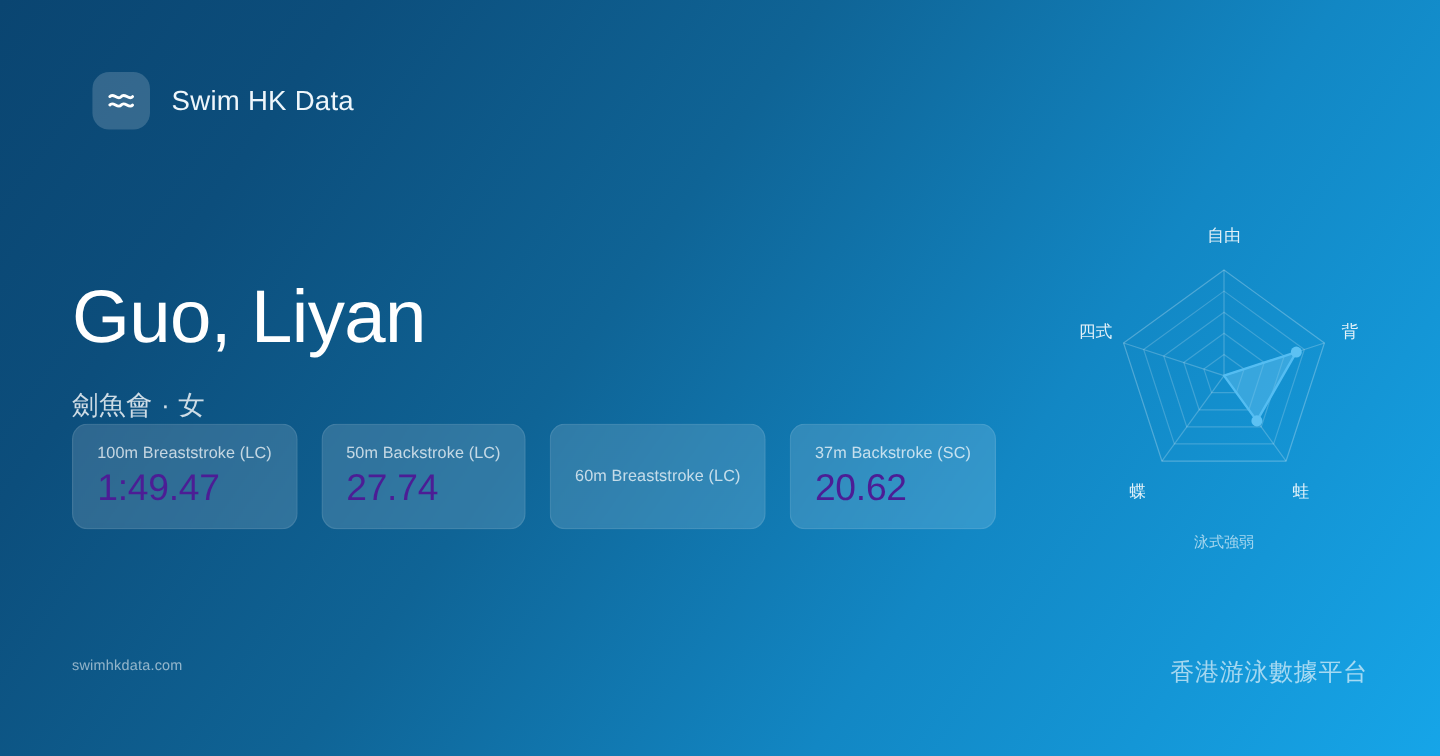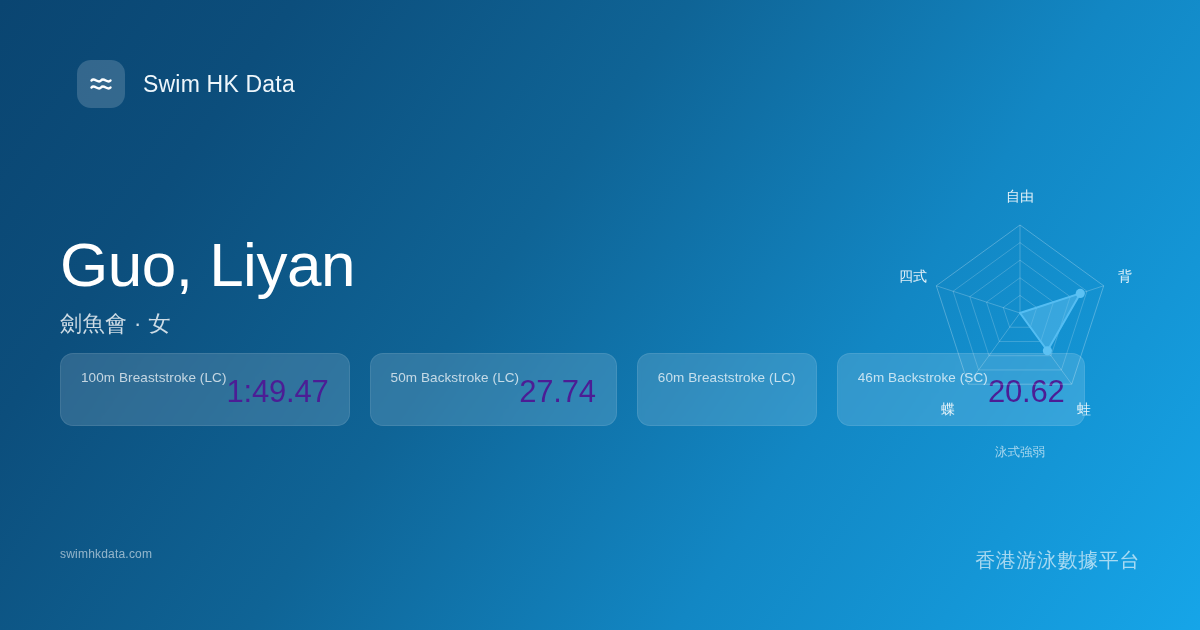--- a/index.html
+++ b/index.html
@@ -29,38 +29,38 @@
     color:#eef6fb;
   }
 
   
   .hero { position:absolute; left:60px; top:216px; }
   .hero-title {
     font-size:62px; font-weight:400; letter-spacing:-0.5px;
     line-height:1.05; color:#ffffff;margin-top:16px;
   }
   .hero-sub {
-    margin-top:12px;
+    margin-top:26px;
     font-size:22px; font-weight:400;
     color:rgba(255,255,255,0.80);
     letter-spacing:.5px;
   }
 
   
   .stats {
     position:absolute; left:60px; top:353px;
     display:flex; gap:20px; align-items:stretch;
   }
   .stat-card {
     background:rgba(255,255,255,0.14);
     border:1px solid rgba(255,255,255,0.09);
     border-radius:13px;
     padding:16px 20px 17px 20px;
     min-width:100px;
-    display:flex; flex-direction:row; justify-content:center;
+    display:flex; flex-direction:column; justify-content:center;
     backdrop-filter: blur(2px);
   }
   .stat-label {
     font-size:13.5px; font-weight:400;
     color:rgba(255,255,255,0.72);
     white-space:nowrap; letter-spacing:.1px;
   }
   .stat-value {
     margin-top:5px;
     font-size:31px; font-weight:400; line-height:1.08;
@@ -116,21 +116,21 @@
     <div class="stat-value">1:49.47</div>
   </div>
   <div class="stat-card">
     <div class="stat-label">50m Backstroke (LC)</div>
     <div class="stat-value">27.74</div>
   </div>
   <div class="stat-card">
     <div class="stat-label">60m Breaststroke (LC)</div>
   </div>
   <div class="stat-card">
-    <div class="stat-label">46m Backstroke (SC)</div>
+    <div class="stat-label">37m Backstroke (SC)</div>
     <div class="stat-value">20.62</div>
   </div>
 </div>
 
 <div class="radar-wrap">
   <svg width="280" height="300" viewBox="0 0 280 300" aria-hidden="true">
     <g transform="translate(140,143)">
       <polygon points="0,-88 83.69,-27.19 51.72,71.19 -51.72,71.19 -83.69,-27.19" fill="none" stroke="rgba(255,255,255,0.26)" stroke-width="1"></polygon>
       <polygon points="0,-70.4 66.95,-21.75 41.38,56.95 -41.38,56.95 -66.95,-21.75" fill="none" stroke="rgba(255,255,255,0.19)" stroke-width="1"></polygon>
       <polygon points="0,-52.8 50.21,-16.31 31.03,42.71 -31.03,42.71 -50.21,-16.31" fill="none" stroke="rgba(255,255,255,0.19)" stroke-width="1"></polygon>

